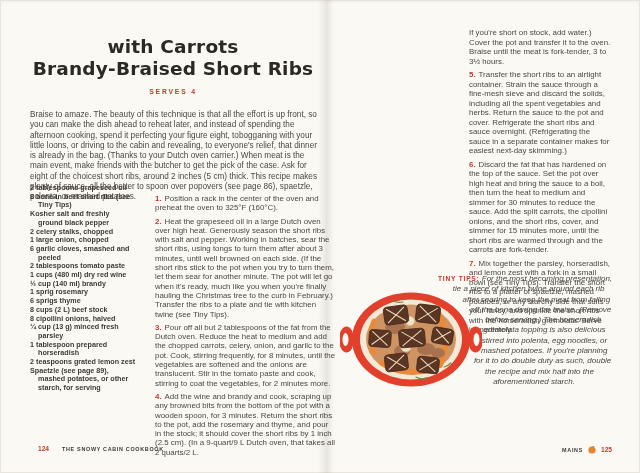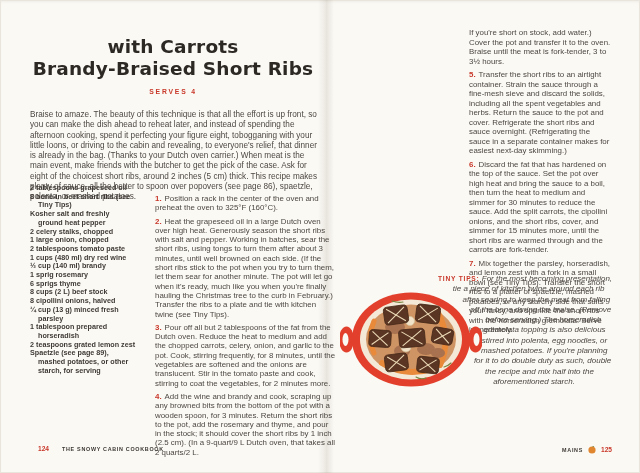--- a/index.html
+++ b/index.html
@@ -82,23 +82,24 @@
     <div class="title-line">with Carrots</div>
     <div class="title-line">Brandy-Braised Short Ribs</div>
     <div class="serves">SERVES 4</div>
   </div>
 
   <p class="abs intro">Braise to amaze. The beauty of this technique is that all the effort is up front, so you can make the dish ahead to reheat later, and instead of spending the afternoon cooking, spend it perfecting your figure eight, tobogganing with your little loons, or driving to the cabin and revealing, to everyone's relief, that dinner is already in the bag. (Thanks to your Dutch oven carrier.) When meat is the main event, make friends with the butcher to get the pick of the case. Ask for eight of the choicest short ribs, around 2 inches (5 cm) thick. This recipe makes plenty of sauce, all the better to spoon over popovers (see page 86), spaetzle, polenta, or mashed potatoes.</p>
 
   <ul class="abs ingredients">
       <li>2 tablespoons grapeseed oil</li>
       <li>8 bone-in beef short ribs (see Tiny Tips)</li>
-      <li>Kosher salt and freshly ground heat pepper</li>
+      <li>Kosher salt and freshly ground black pepper</li>
       <li>2 celery stalks, chopped</li>
       <li>1 large onion, chopped</li>
+      <li>6 garlic cloves, smashed and peeled</li>
       <li>2 tablespoons tomato paste</li>
       <li>1 cups (480 ml) dry red wine</li>
       <li>½ cup (140 ml) brandy</li>
       <li>1 sprig rosemary</li>
       <li>6 sprigs thyme</li>
       <li>8 cups (2 L) beef stock</li>
       <li>8 cipollini onions, halved</li>
       <li>¼ cup (13 g) minced fresh parsley</li>
       <li>1 tablespoon prepared horseradish</li>
       <li>2 teaspoons grated lemon zest</li>

